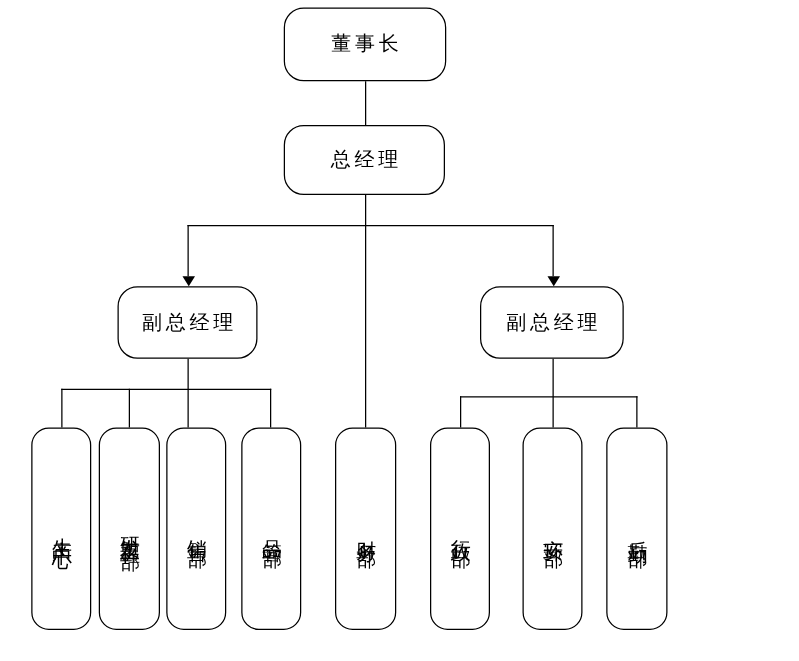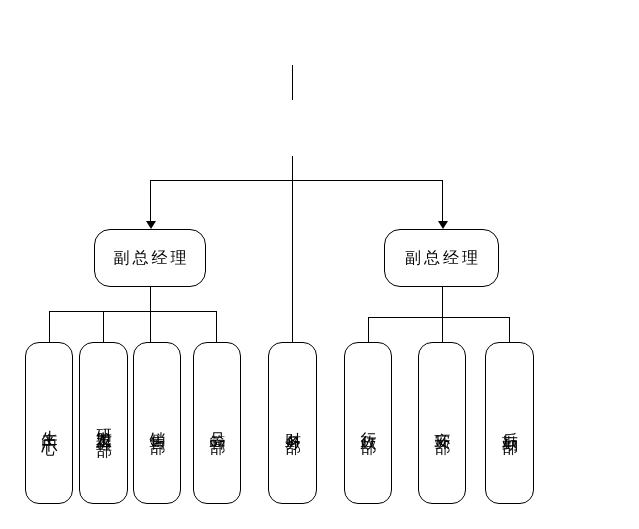--- a/index.html
+++ b/index.html
@@ -97,21 +97,23 @@
   <div class="line" id="edge-deputy-left-feed"></div>
   <div class="line" id="edge-left-h"></div>
   <div class="line" id="drop-production"></div>
   <div class="line" id="drop-rd"></div>
   <div class="line" id="drop-quality"></div>
   <div class="line" id="edge-deputy-right-feed"></div>
   <div class="line" id="edge-right-h"></div>
   <div class="line" id="drop-admin"></div>
   <div class="line" id="drop-logistics"></div>
 
+  <div class="node" id="node-chairman">董事长</div>
 
+  <div class="node" id="node-gm">总经理</div>
 
   <div class="node" id="node-deputy-left">副总经理</div>
   <div class="node" id="node-deputy-right">副总经理</div>
 
   <div class="node vnode" id="node-production">生产中心</div>
   <div class="node vnode" id="node-rd">研发工程部</div>
   <div class="node vnode" id="node-sales">销售部</div>
   <div class="node vnode" id="node-quality">品管部</div>
   <div class="node vnode" id="node-finance">财务部</div>
   <div class="node vnode" id="node-admin">行政部</div>

